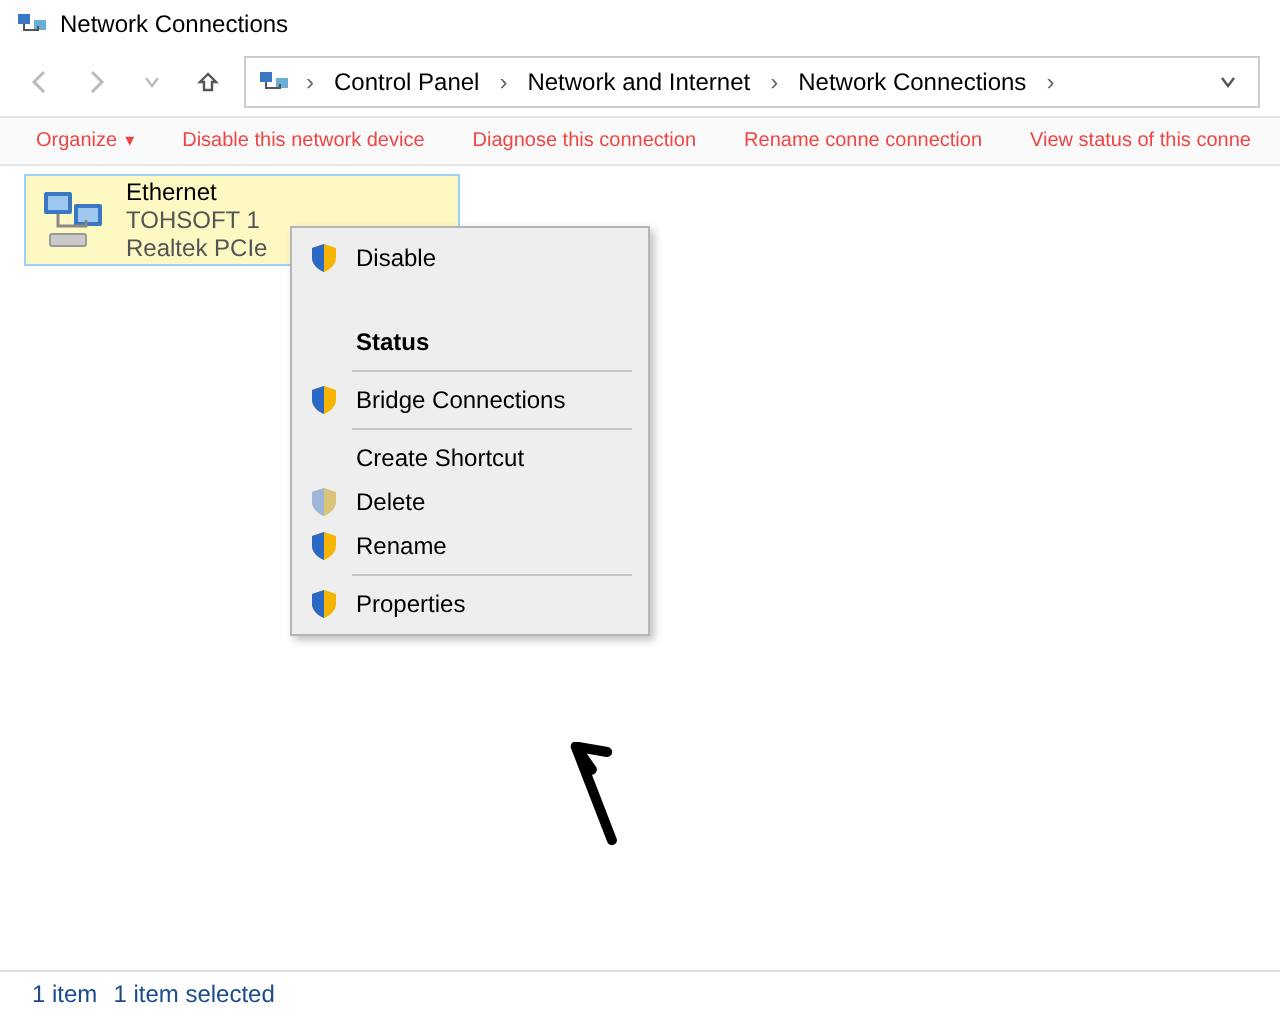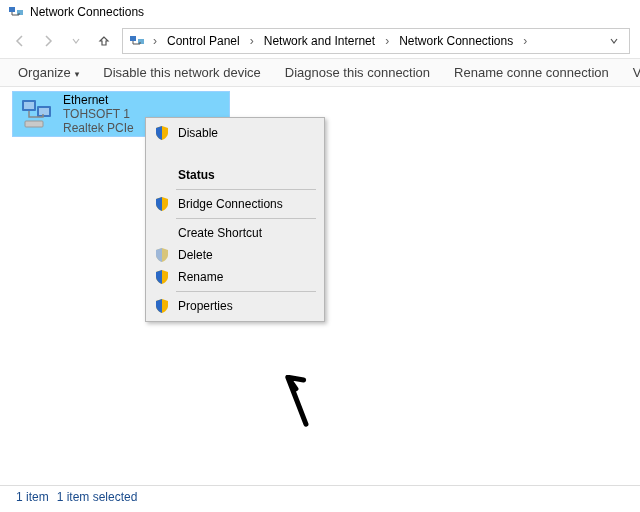--- a/index.html
+++ b/index.html
@@ -16,26 +16,26 @@
   .nav-arrow.active { color: #555; }
   .nav-up { color: #555; }
   .addr-bar { flex: 1; border: 1px solid #ccc; height: 26px; display: flex; align-items: center; padding: 0 6px; gap: 6px; }
   .addr-icon { width: 16px; height: 16px; }
   .bc-sep { color: #666; padding: 0 2px; }
   .bc-item { padding: 2px 2px; }
   .addr-drop { color: #555; margin-left: auto; padding-right: 4px; }
 
   
   .toolbar { display: flex; align-items: center; gap: 24px; padding: 6px 18px; border-top: 1px solid #e5e5e5; border-bottom: 1px solid #e5e5e5; background: #fafafa; }
-  .tb-item { color: #404040; font-size: 13px; white-space: nowrap; text-align: center; }
+  .tb-item { color: #ef4444; font-size: 10px; white-space: nowrap; text-align: center; }
   .tb-item.organize::after { content: "▾"; font-size: 9px; margin-left: 4px; }
 
   
   .content { position: relative; height: 380px; padding: 8px; }
-  .conn-tile { position: absolute; left: 12px; top: 4px; width: 218px; height: 46px; background: #7dd3fc; border: 1px solid #99d1ff; display: flex; align-items: center; padding: 3px 6px; gap: 8px; }
+  .conn-tile { position: absolute; left: 12px; top: 4px; width: 218px; height: 46px; background: #fef9c3; border: 1px solid #99d1ff; display: flex; align-items: center; padding: 3px 6px; gap: 8px; }
   .conn-icon { width: 36px; height: 36px; position: relative; }
   .conn-text { display: flex; flex-direction: column; line-height: 14px; }
   .conn-name { color: #000; }
   .conn-sub { color: #545454; }
 
   
   .ctx { position: absolute; left: 145px; top: 30px; width: 180px; background: #eee; border: 1px solid #b5b5b5; box-shadow: 2px 2px 4px rgba(0,0,0,.25); padding: 4px 2px; }
   .ctx-row { display: flex; align-items: center; height: 22px; padding: 0 8px 0 6px; gap: 8px; }
   .ctx-row.disabled { color: #000000; }
   .ctx-row.bold { font-weight: 600; margin-top: 20px; }

